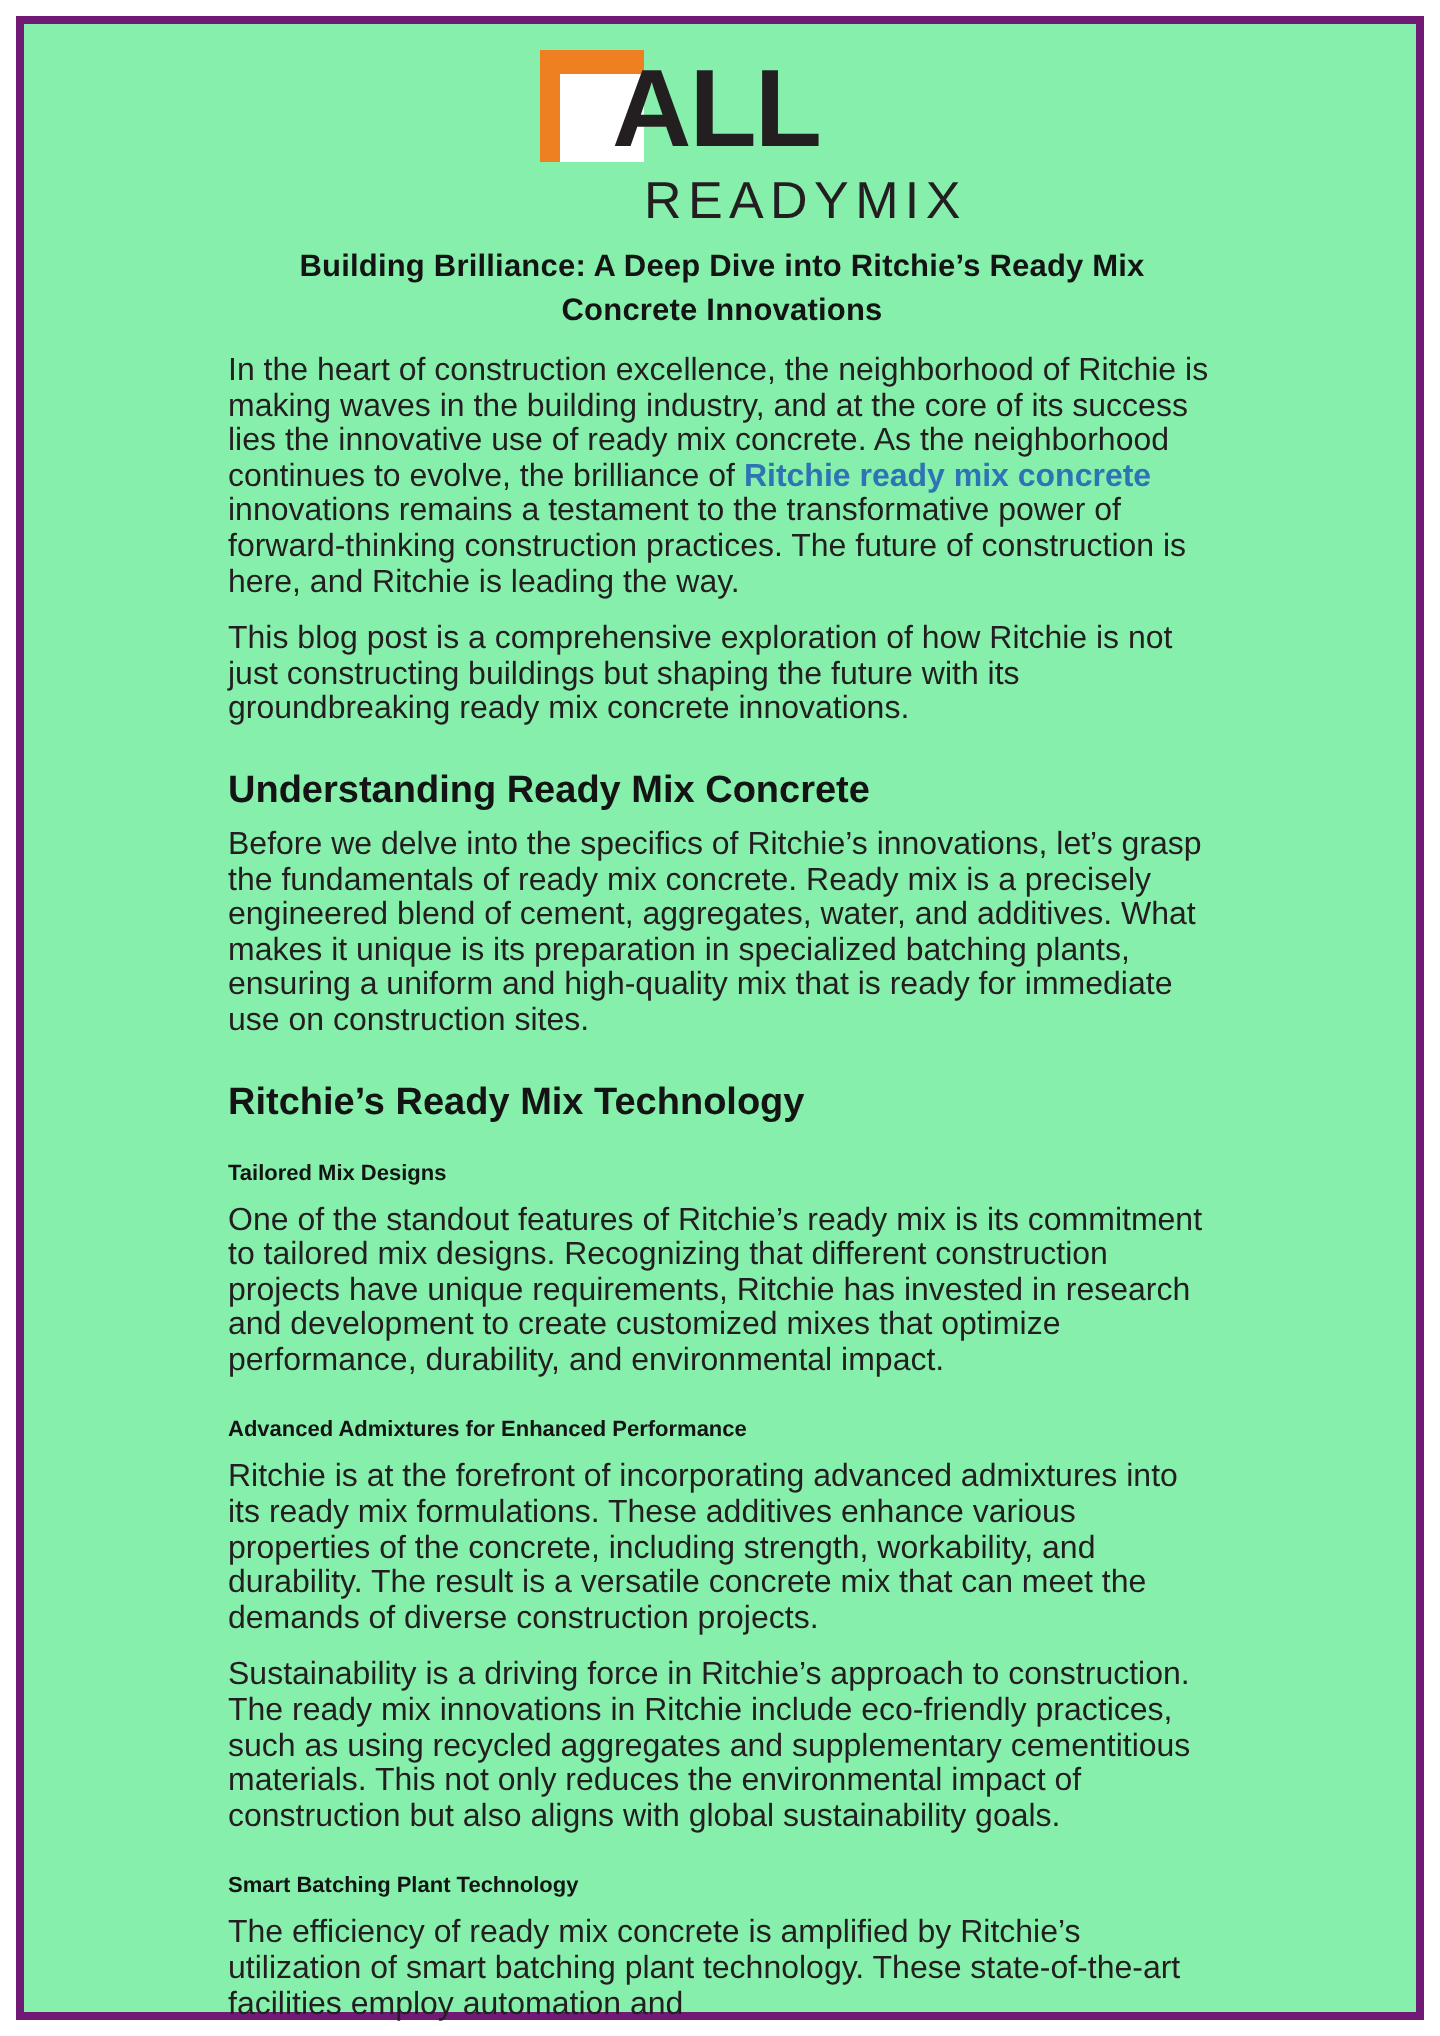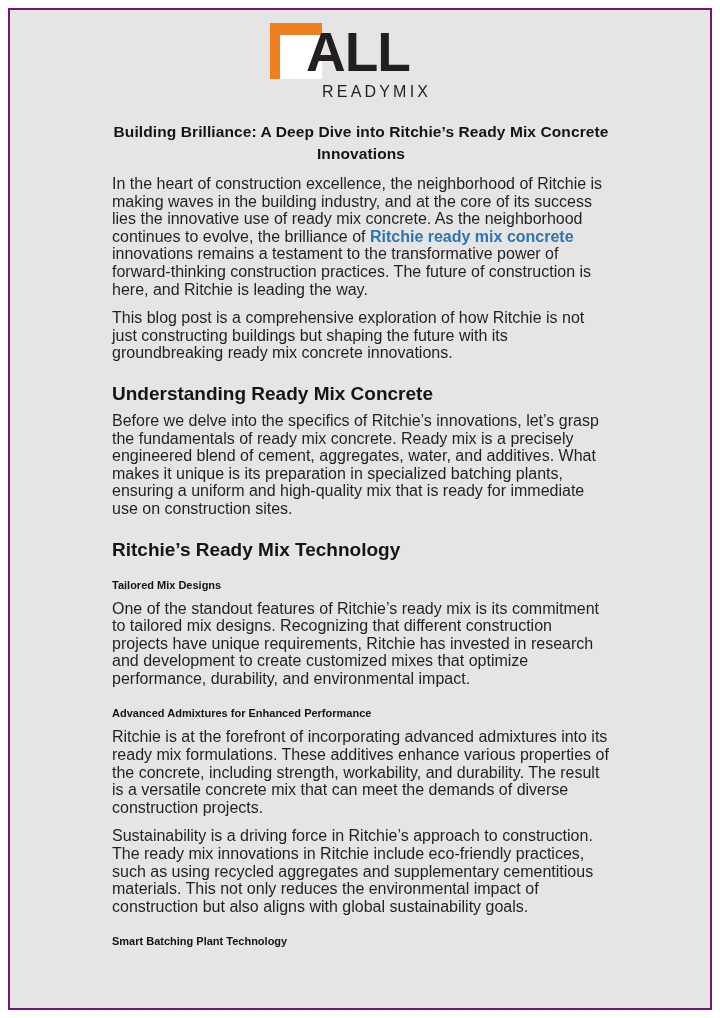--- a/index.html
+++ b/index.html
@@ -14,22 +14,22 @@
     color: #000000;
     position: relative;
     overflow: hidden;
   }
   .page {
     position: absolute;
     left: 8px;
     top: 8px;
     width: 704px;
     height: 1002px;
-    background: #e5e5e5;
-    border: 2px solid #701a75;
+    background: #86efac;
+    border: 4px solid #701a75;
     box-sizing: border-box;
   }
   .logo-wrap {
     width: 100%;
     display: flex;
     justify-content: center;
     padding-top: 13px;
   }
   .logo {
     position: relative;
@@ -67,21 +67,21 @@
     line-height: 55px;
     font-weight: bold;
     letter-spacing: -1px;
     color: #231f20;
     font-family: "Liberation Sans", sans-serif;
   }
   .logo-sub {
     position: absolute;
     left: 52px;
     top: 60px;
-    font-size: 16px;
+    font-size: 26px;
     letter-spacing: 3.2px;
     color: #231f20;
     font-weight: normal;
     font-family: "Liberation Sans", sans-serif;
   }
   .content {
     padding: 16px 100px 0 102px;
   }
   h1.doc-title {
     font-size: 15.5px;
@@ -150,15 +150,16 @@
 
     <h3 class="sub-title">Tailored Mix Designs</h3>
     <p class="para">One of the standout features of Ritchie’s ready mix is its commitment to tailored mix designs. Recognizing that different construction projects have unique requirements, Ritchie has invested in research and development to create customized mixes that optimize performance, durability, and environmental impact.</p>
 
     <h3 class="sub-title">Advanced Admixtures for Enhanced Performance</h3>
     <p class="para">Ritchie is at the forefront of incorporating advanced admixtures into its ready mix formulations. These additives enhance various properties of the concrete, including strength, workability, and durability. The result is a versatile concrete mix that can meet the demands of diverse construction projects.</p>
 
     <p class="para">Sustainability is a driving force in Ritchie’s approach to construction. The ready mix innovations in Ritchie include eco-friendly practices, such as using recycled aggregates and supplementary cementitious materials. This not only reduces the environmental impact of construction but also aligns with global sustainability goals.</p>
 
     <h3 class="sub-title">Smart Batching Plant Technology</h3>
+    <p class="para">The efficiency of ready mix concrete is amplified by Ritchie’s utilization of smart batching plant technology. These state-of-the-art facilities employ automation and</p>
 
   </div>
 </div>
 
 </body></html>

